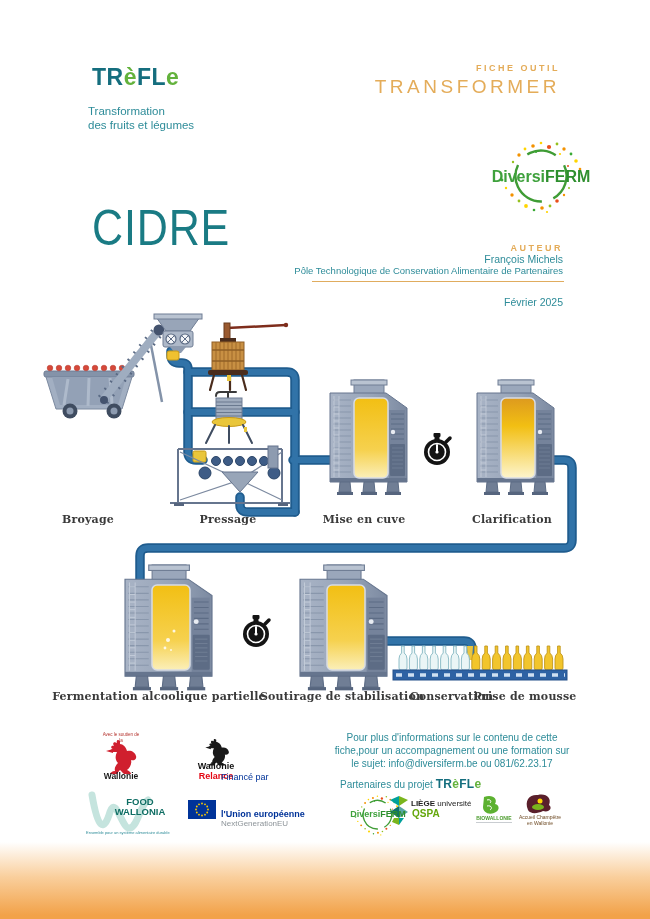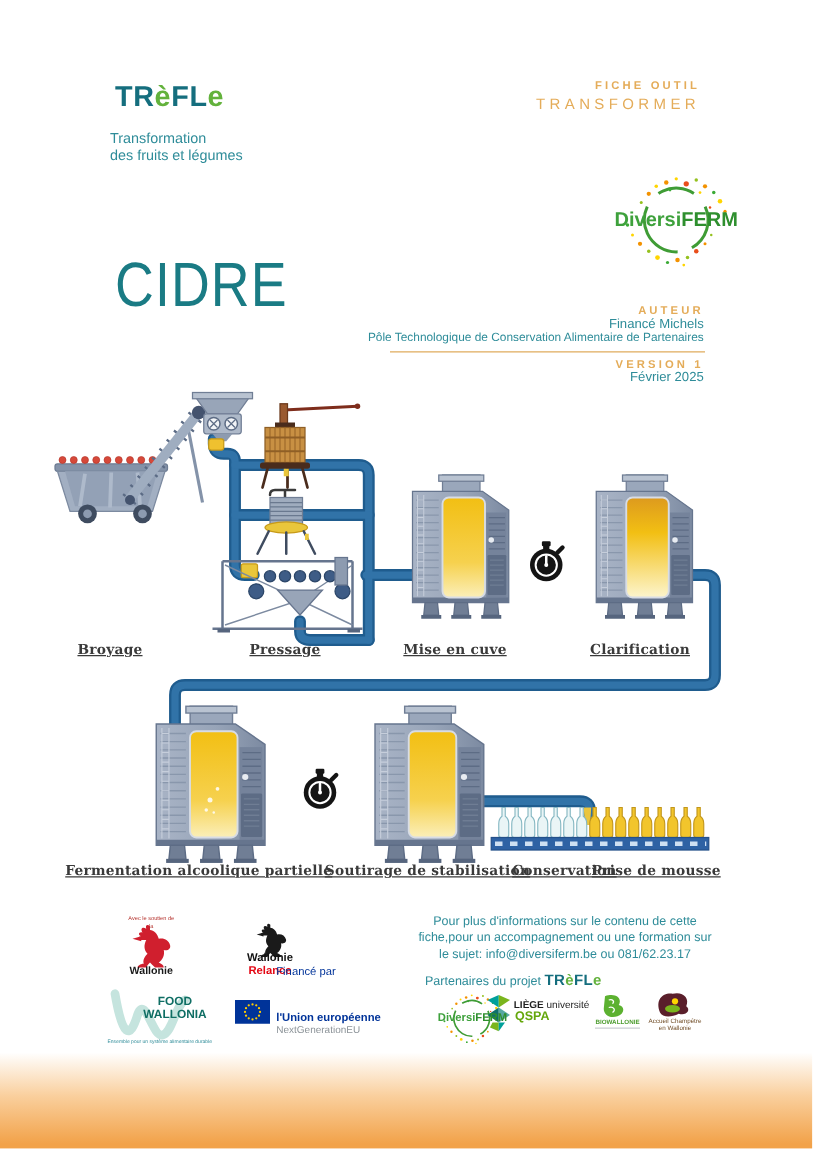--- a/index.html
+++ b/index.html
@@ -2,21 +2,21 @@
 <html><head>
 <meta charset="utf-8">
 <style>
   html,body{margin:0;padding:0;background:#fff;}
   .page{position:relative;width:650px;height:919px;background:#fff;overflow:hidden;
         font-family:"Liberation Sans",sans-serif;}
   .abs{position:absolute;}
   .teal{color:#2E8C99;}
   .gold{color:#E4AC59;}
   .plbl{position:absolute;font:700 11px "DejaVu Serif",serif;color:#3A3A3A;
-        text-align:center;letter-spacing:.2px;text-decoration:underline;}
+        text-align:center;letter-spacing:.2px;}
   .rt{text-align:right;}
   .ctr{text-align:center;}
   svg{display:block;}
   .bE{fill:#EAF5F6;stroke:#85B7C2;stroke-width:.9;}
   .bF{fill:#F2C52C;stroke:#C2961B;stroke-width:.9;}
   .pipeO{stroke:#1F5C8E;stroke-width:9.5;fill:none;stroke-linecap:round;stroke-linejoin:round;}
   .pipe{stroke:#3173A8;stroke-width:5.8;fill:none;stroke-linecap:round;stroke-linejoin:round;}
   .grad{position:absolute;left:0;top:842px;width:650px;height:77px;pointer-events:none;
         background:linear-gradient(to bottom,rgba(245,168,77,0) 0%,rgba(245,168,77,.55) 45%,#F2A249 95%);}
 </style>
@@ -311,33 +311,32 @@
 
 <div class="abs" style="left:92px;top:64px;font-size:23px;font-weight:800;letter-spacing:.5px">
   <span style="color:#156E7E">TR</span><span style="color:#63B23C">è</span><span style="color:#156E7E">FL</span><span style="color:#63B23C">e</span>
 </div>
 <div class="abs teal" style="left:88px;top:104px;font-size:11.5px;line-height:1.25">
   <div>Transformation</div>
   <div>des fruits et légumes</div>
 </div>
 
 <div class="abs rt gold" style="left:300px;top:63px;width:260px;font-size:9px;font-weight:700;letter-spacing:2.5px">FICHE OUTIL</div>
-<div class="abs rt gold" style="left:300px;top:76px;width:260px;font-size:12px;letter-spacing:3.5px">TRANSFORMER</div>
+<div class="abs rt gold" style="left:300px;top:76px;width:260px;font-size:19px;letter-spacing:3.5px">TRANSFORMER</div>
 
 <div class="abs ctr" style="left:476px;top:168px;width:130px;font-size:16px">
   <span style="color:#3EA13C;font-weight:600">Diversi</span><span style="color:#2E8F2E;font-weight:800">FERM</span>
 </div>
 
 <div class="abs" style="left:92px;top:199px;font-size:50px;font-weight:400;color:#1A7B84;letter-spacing:1px;transform:scaleX(.86);transform-origin:left top">CIDRE</div>
 
 <div class="abs rt gold" style="left:300px;top:243px;width:263px;font-size:9px;font-weight:700;letter-spacing:2.5px">AUTEUR</div>
-<div class="abs rt teal" style="left:300px;top:253px;width:263px;font-size:10.5px">Financé Michels</div>
+<div class="abs rt teal" style="left:300px;top:253px;width:263px;font-size:10.5px">François Michels</div>
 <div class="abs rt teal" style="left:260px;top:265px;width:303px;font-size:9.5px">Pôle Technologique de Conservation Alimentaire de Partenaires</div>
 <div class="abs" style="left:312px;top:281px;width:252px;height:1px;background:#E0AC5E"></div>
-<div class="abs rt gold" style="left:300px;top:286px;width:263px;font-size:9px;font-weight:700;letter-spacing:2.5px">VERSION 1</div>
 <div class="abs rt teal" style="left:300px;top:296px;width:263px;font-size:10.5px">Février 2025</div>
 
 <div class="plbl" style="left:38px;top:513px;width:100px">Broyage</div>
 <div class="plbl" style="left:178px;top:513px;width:100px">Pressage</div>
 <div class="plbl" style="left:314px;top:513px;width:100px">Mise en cuve</div>
 <div class="plbl" style="left:462px;top:513px;width:100px">Clarification</div>
 <div class="plbl" style="left:49px;top:690px;width:220px">Fermentation alcoolique partielle</div>
 <div class="plbl" style="left:242px;top:690px;width:200px">Soutirage de stabilisation</div>
 <div class="plbl" style="left:399px;top:690px;width:105px">Conservation</div>
 <div class="plbl" style="left:470px;top:690px;width:110px">Prise de mousse</div>

